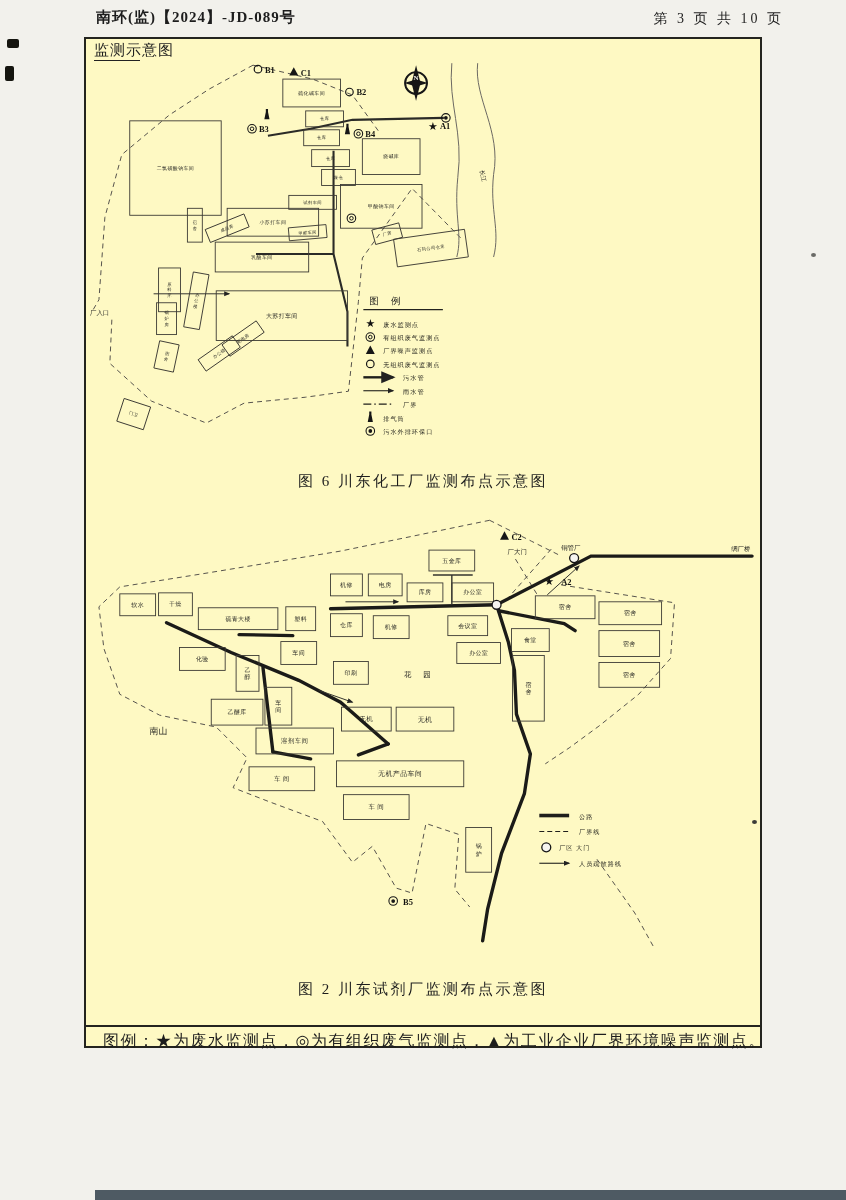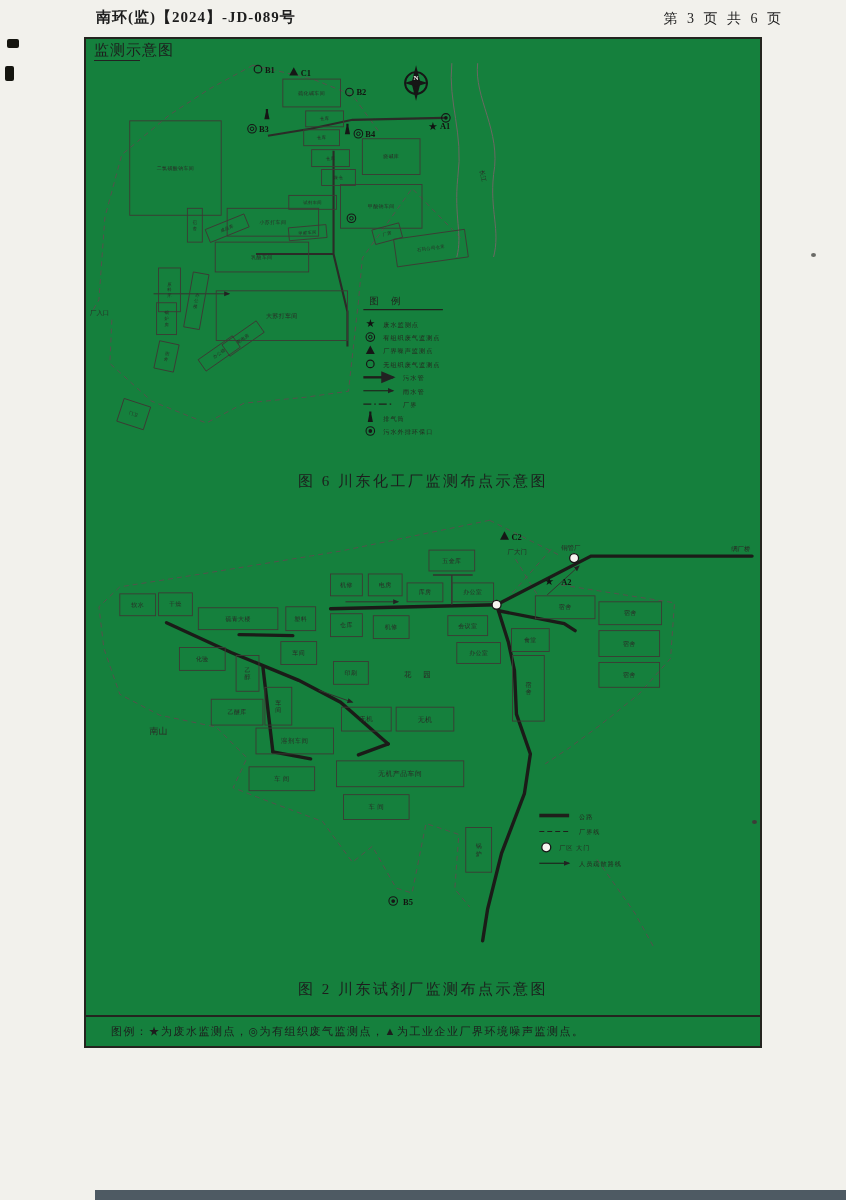--- a/index.html
+++ b/index.html
@@ -1,46 +1,46 @@
 <!DOCTYPE html>
 <html><head>
 <meta charset="utf-8">
 <style>
   html,body{margin:0;padding:0;background:#9a9a98;}
   .page{position:relative;width:846px;height:1200px;background:#f2f1ec;
         font-family:"Liberation Serif","DejaVu Serif",serif;color:#1d1d1d;overflow:hidden;}
   .header-left{position:absolute;left:96px;top:8px;font-size:15px;font-weight:bold;letter-spacing:1px;}
   .header-right{position:absolute;right:62px;top:10px;font-size:14px;letter-spacing:3px;}
   .outer-box{position:absolute;left:84px;top:37px;width:678px;height:1011px;
-             border:2px solid #24241f;background:#15803d;box-sizing:border-box;}
+             border:2px solid #24241f;background:#fef9c3;box-sizing:border-box;}
   .box-title{position:absolute;left:8px;top:2px;font-size:15px;letter-spacing:1px;}
   .box-title::after{content:"";position:absolute;left:0;bottom:-1px;width:46px;border-bottom:1.5px solid #222;}
   .figsvg{position:absolute;left:0;}
   #fig1{top:13px;width:674px;height:420px;}
   #fig2{top:468px;width:674px;height:460px;}
   .caption{position:absolute;width:100%;text-align:center;font-size:15px;letter-spacing:2.5px;}
   .cap1{top:433px;}
   .cap2{top:941px;}
-  .footer-note{position:absolute;left:0;bottom:0;width:100%;height:31px;border-top:2px solid #24241f;
-               box-sizing:border-box;font-size:11px;line-height:28px;padding-left:25px;
+  .footer-note{position:absolute;left:0;bottom:0;width:100%;height:21px;border-top:2px solid #24241f;
+               box-sizing:border-box;font-size:16px;line-height:28px;padding-left:17px;
                letter-spacing:1.5px;white-space:nowrap;}
   .artifact{position:absolute;background:#15150f;}
   .a1{left:7px;top:39px;width:12px;height:9px;border-radius:2px;}
   .a2{left:5px;top:66px;width:9px;height:15px;border-radius:2px;}
   .a3{left:811px;top:253px;width:5px;height:4px;background:#6a6a66;border-radius:50%;}
   .a4{left:752px;top:820px;width:5px;height:4px;background:#3c3c38;border-radius:50%;}
   .scan-strip{position:absolute;left:95px;top:1190px;width:751px;height:10px;background:#4e5a63;}
   svg{font-family:"Liberation Serif","DejaVu Serif",serif;}
 </style>
 </head>
 <body>
 
 <div class="page">
   <div class="header-left">南环(监)【2024】-JD-089号</div>
-  <div class="header-right">第 3 页 共 6 页</div>
+  <div class="header-right">第 3 页 共 10 页</div>
 
   <div class="outer-box">
     <div class="box-title">监测示意图</div>
     <svg id="fig1" class="figsvg" viewBox="84 50 678 420">
         <defs>
           <marker id="fig1-arr" markerWidth="7" markerHeight="7" refX="5" refY="2.5" orient="auto">
             <path d="M0,0 L6,2.5 L0,5 Z" fill="#222"></path>
           </marker>
         </defs>
         <polyline points="252,62 208,86 168,112 120,152 103,215 97,298 90,310" fill="none" stroke="#55524c" stroke-width="1" stroke-dasharray="5,4"></polyline>

